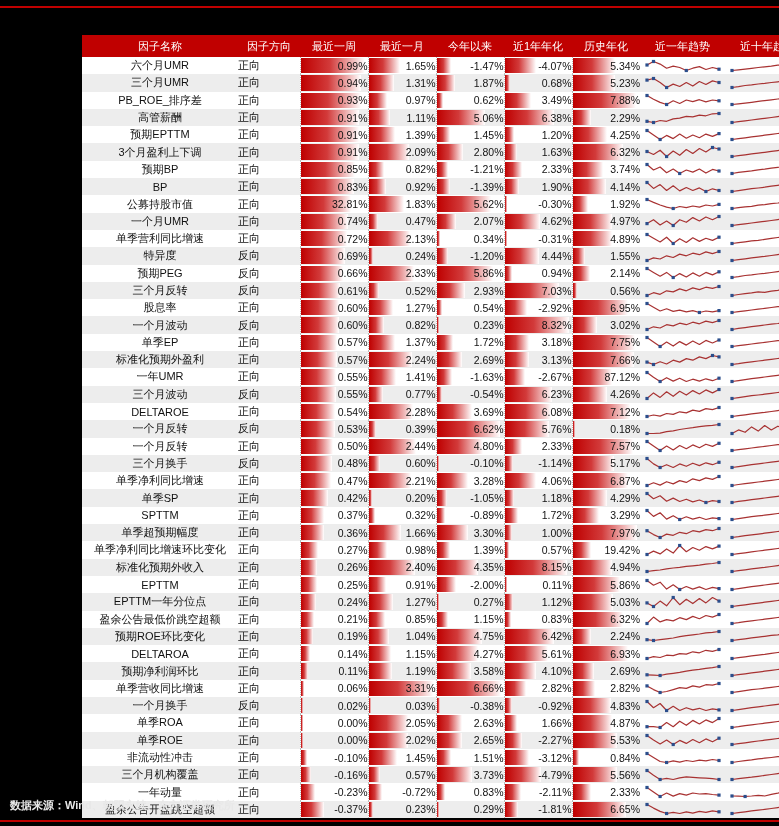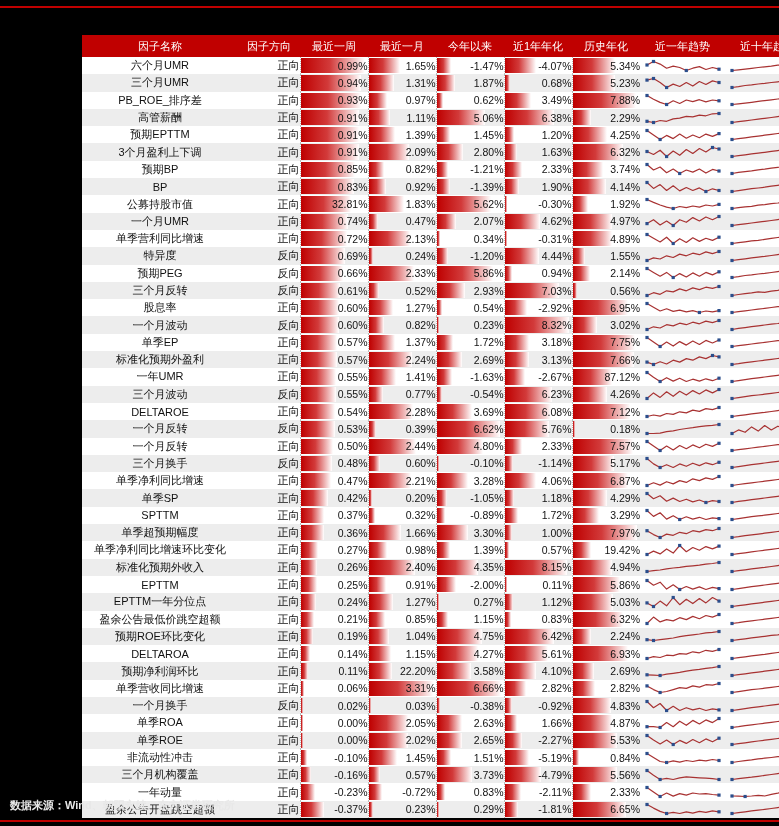--- a/index.html
+++ b/index.html
@@ -78,21 +78,21 @@
   .c-num   { width: 68px;  }
   .c-spark { width: 85px;  }
 
   td.name-cell {
     text-align: center;
     font-size: 11px;
     padding-right: 8px;
     color: #111111;
   }
   td.dir-cell {
-    text-align: right;
+    text-align: left;
     font-size: 11px;
     color: #111111;
   }
 
   
   td.bar-cell {
     position: relative;
     text-align: right;
     padding-right: 6px;
     font-size: 10.5px;
@@ -1001,21 +1001,21 @@
                 <path d="M4.0,12.5 L10.5,11.7 L17.1,10.8 L23.6,9.9 L30.2,9.1 L36.7,8.3 L43.3,7.3 L49.8,6.5 L56.4,5.7 L62.9,4.8 L69.5,4.2 L76.0,3.5" fill="none" stroke="#A83232" stroke-width="1.2" stroke-linejoin="round"></path>
                 <rect x="2.4" y="10.9" width="3.2" height="3.2" fill="#2B4E8C"></rect>
                 <rect x="74.4" y="1.9" width="3.2" height="3.2" fill="#2B4E8C"></rect>
               </svg>
             </td>
           </tr>
           <tr class="even">
             <td class="name-cell">预期净利润环比</td>
             <td class="dir-cell">正向</td>
             <td class="bar-cell"><span class="bar" style="width:7.1px"></span><span class="val">0.11%</span></td>
-            <td class="bar-cell"><span class="bar" style="width:23.0px"></span><span class="val">22.20%</span></td>
+            <td class="bar-cell"><span class="bar" style="width:23.0px"></span><span class="val">1.19%</span></td>
             <td class="bar-cell"><span class="bar" style="width:34.4px"></span><span class="val">3.58%</span></td>
             <td class="bar-cell"><span class="bar" style="width:31.5px"></span><span class="val">4.10%</span></td>
             <td class="bar-cell"><span class="bar" style="width:21.6px"></span><span class="val">2.69%</span></td>
             <td class="spark-cell">
               <svg width="80" height="16" viewBox="0 0 80 16">
                 <path d="M4.0,11.8 L10.5,12.1 L17.1,12.5 L23.6,11.2 L30.2,10.3 L36.7,9.4 L43.3,8.2 L49.8,7.1 L56.4,6.4 L62.9,5.3 L69.5,4.6 L76.0,3.5" fill="none" stroke="#A83232" stroke-width="1.2" stroke-linejoin="round"></path>
                 <rect x="2.4" y="10.2" width="3.2" height="3.2" fill="#2B4E8C"></rect>
                 <rect x="74.4" y="1.9" width="3.2" height="3.2" fill="#2B4E8C"></rect>
                 <rect x="15.5" y="10.9" width="3.2" height="3.2" fill="#2B4E8C"></rect>
               </svg>
@@ -1123,21 +1123,21 @@
                 <rect x="74.4" y="1.9" width="3.2" height="3.2" fill="#2B4E8C"></rect>
               </svg>
             </td>
           </tr>
           <tr class="odd">
             <td class="name-cell">非流动性冲击</td>
             <td class="dir-cell">正向</td>
             <td class="bar-cell"><span class="bar" style="width:6.5px"></span><span class="val">-0.10%</span></td>
             <td class="bar-cell"><span class="bar" style="width:28.0px"></span><span class="val">1.45%</span></td>
             <td class="bar-cell"><span class="bar" style="width:14.5px"></span><span class="val">1.51%</span></td>
-            <td class="bar-cell"><span class="bar" style="width:24.0px"></span><span class="val">-5.19%</span></td>
+            <td class="bar-cell"><span class="bar" style="width:24.0px"></span><span class="val">-3.12%</span></td>
             <td class="bar-cell"><span class="bar" style="width:6.7px"></span><span class="val">0.84%</span></td>
             <td class="spark-cell">
               <svg width="80" height="16" viewBox="0 0 80 16">
                 <path d="M4.0,3.5 L10.5,7.5 L17.1,11.5 L23.6,12.5 L30.2,10.9 L36.7,12.1 L43.3,10.5 L49.8,11.5 L56.4,10.1 L62.9,10.9 L69.5,9.5 L76.0,10.5" fill="none" stroke="#A83232" stroke-width="1.2" stroke-linejoin="round"></path>
                 <rect x="2.4" y="1.9" width="3.2" height="3.2" fill="#2B4E8C"></rect>
                 <rect x="22.0" y="10.9" width="3.2" height="3.2" fill="#2B4E8C"></rect>
                 <rect x="74.4" y="8.9" width="3.2" height="3.2" fill="#2B4E8C"></rect>
               </svg>
             </td>
             <td class="spark-cell">

